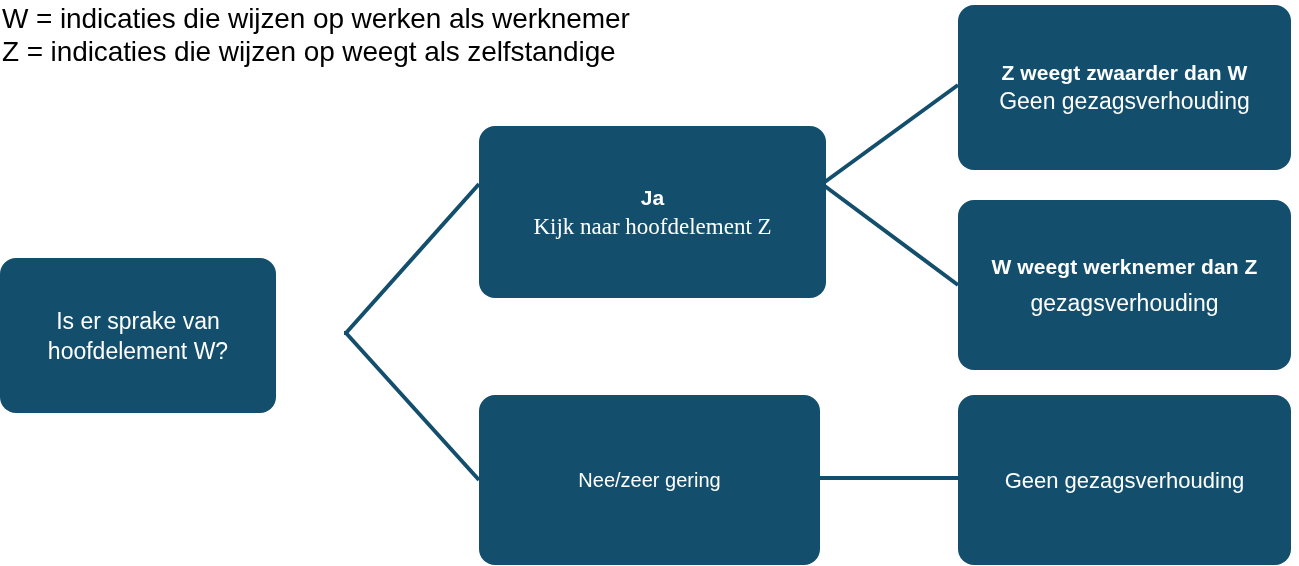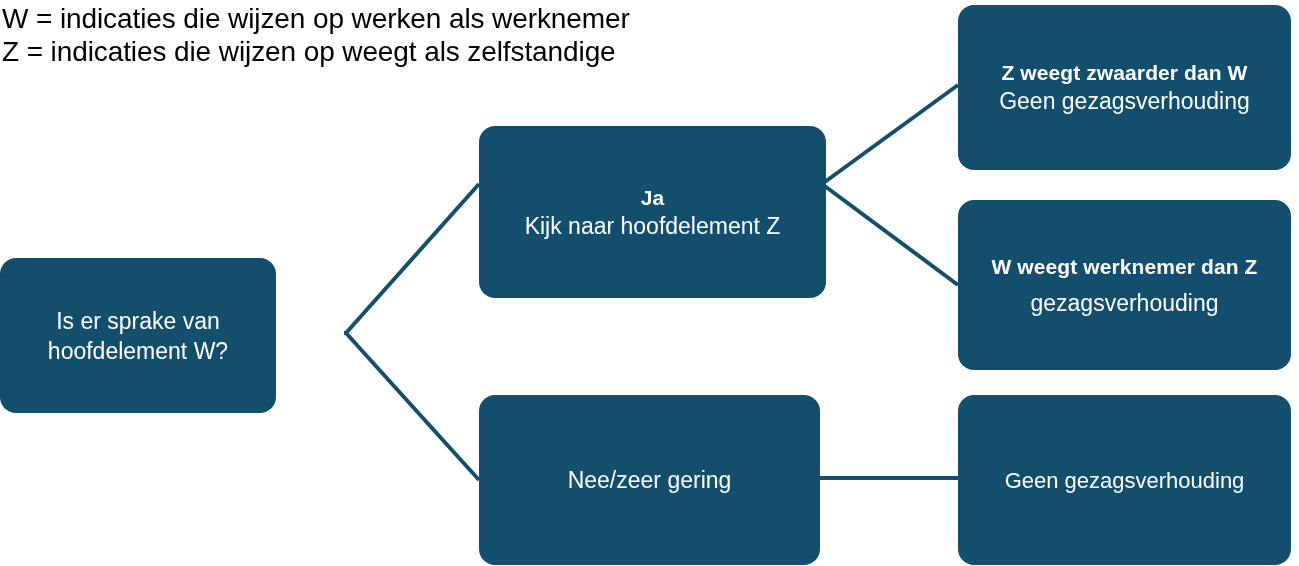--- a/index.html
+++ b/index.html
@@ -64,22 +64,22 @@
   }
   
   #node-root    { left: 0px;   top: 258px; width: 276px; height: 155px; }
   #node-ja      { left: 479px; top: 98px;  width: 347px; height: 172px; margin-top: 28px; }
   #node-nee     { left: 479px; top: 395px; width: 341px; height: 170px; }
   #node-z-heavier { left: 958px; top: 5px;   width: 333px; height: 165px; }
   #node-w-heavier { left: 958px; top: 200px; width: 333px; height: 170px; }
   #node-geen      { left: 958px; top: 395px; width: 333px; height: 170px; }
 
   #node-root .line-regular { font-size: 23px; line-height: 30px; }
-  #node-ja .line-regular { font-size: 23px; }
-  #node-nee .line-regular { font-size: 23px; }
+  #node-ja .line-regular { font-size: 23px; font-family: Liberation Serif, serif; }
+  #node-nee .line-regular { font-size: 20px; }
   #node-w-heavier .stack-gap { height: 8px; }
   #node-geen .line-regular { font-size: 22px; }
 </style>
 </head>
 <body>
 
 <div id="canvas">
 
   <svg id="connectors" viewBox="0 0 1299 566" xmlns="http://www.w3.org/2000/svg">
 

